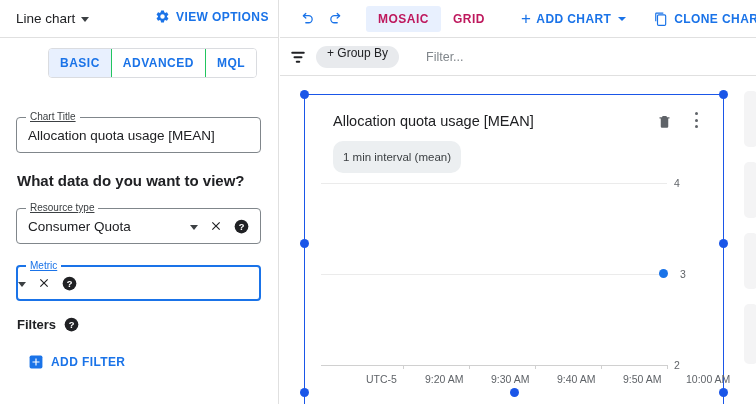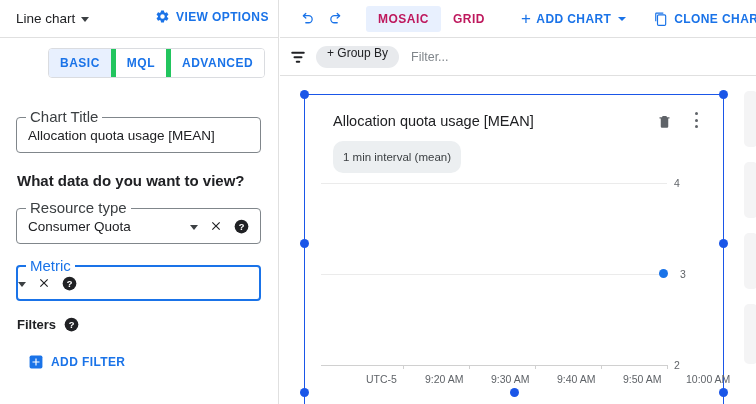--- a/index.html
+++ b/index.html
@@ -44,37 +44,38 @@
   
   #tabs-row { position:absolute; left:0; top:48px; width:279px; height:34px; }
   #tabs {
     position:absolute; left:48px; top:0;
     display:flex; border:1px solid #dadce0; border-radius:4px; overflow:hidden; height:30px;
   }
   .tab {
     display:flex; align-items:center; justify-content:center;
     padding:0 11px; font-size:12px; font-weight:700; letter-spacing:.5px;
     color:#1a73e8; background:#fff; cursor:pointer; height:100%;
-    border-right:5px solid #22c55e;
+    border-right:1px solid #22c55e;
   }
   .tab:last-child { border-right:none; }
   .tab.active { background:#e8f0fe; }
 
   
   .field {
     position:absolute;
     border:1px solid #80868b; border-radius:4px;
     height:36px; background:#fff;
     display:flex; align-items:center;
   }
   .field.focused { border:2px solid #1a73e8; }
   .field .legend {
     position:absolute; top:-7px; left:9px; padding:0 4px;
-    background:#fff; font-size:15px; color:#3c4043; line-height:11px;
+    background:#fff; font-size:10px; color:#3c4043; line-height:11px;
     white-space:nowrap;
+    text-decoration:underline;
   }
   .field.focused .legend { color:#1a73e8; left:8px; }
   .field .value {
     font-size:13.5px; color:#202124; padding-left:11px; flex:1;
     white-space:nowrap; overflow:hidden; text-overflow:ellipsis;
   }
   .field .trailing { display:flex; align-items:center; gap:11px; padding-right:11px; }
   .xicon { width:14px; height:14px; display:block; }
   .qicon { width:15px; height:15px; display:block; }
 
@@ -135,21 +136,21 @@
     position:absolute; left:0; top:38px; width:476px; height:38px;
     border-bottom:1px solid #e0e0e0; display:flex; align-items:center;
   }
   #filter-list-icon { margin-left:9px; width:18px;height:18px; display:block; cursor:pointer; }
   #group-by-chip {
     margin-left:9px; height:22px; padding:0 11px; border-radius:11px;
     background:#e8eaed; color:#202124; font-size:12px;
     display:flex;align-items:flex-start; gap:3px; cursor:pointer; white-space:nowrap;
   }
   #filter-input {
-    margin-left:10px; border:none; outline:none; font-size:12.5px;
+    margin-left:25px; border:none; outline:none; font-size:12.5px;
     color:#5f6368; background:transparent; font-family:inherit; width:120px;
   }
   #filter-input::placeholder { color:#80868b; }
 
   
   #canvas { position:absolute; left:0; top:77px; width:476px; height:327px; background:#fff; }
 
   
   #chart-card {
     position:absolute; left:24px; top:17px; width:420px; height:315px;
@@ -214,22 +215,22 @@
         <svg class="gear" viewBox="0 0 24 24">
           <path d="M19.14 12.94a7.07 7.07 0 000-1.88l2.03-1.58a.5.5 0 00.12-.64l-1.92-3.32a.5.5 0 00-.6-.22l-2.39.96a7.2 7.2 0 00-1.63-.94l-.36-2.54a.5.5 0 00-.5-.42h-3.84a.5.5 0 00-.5.42l-.36 2.54c-.59.24-1.13.56-1.63.94l-2.39-.96a.5.5 0 00-.6.22L2.65 8.84a.5.5 0 00.12.64l2.03 1.58a7.07 7.07 0 000 1.88l-2.03 1.58a.5.5 0 00-.12.64l1.92 3.32c.12.22.38.3.6.22l2.39-.96c.5.38 1.04.7 1.63.94l.36 2.54c.04.24.25.42.5.42h3.84c.25 0 .46-.18.5-.42l.36-2.54c.59-.24 1.13-.56 1.63-.94l2.39.96c.22.08.48 0 .6-.22l1.92-3.32a.5.5 0 00-.12-.64l-2.03-1.58zM12 15.6A3.6 3.6 0 1112 8.4a3.6 3.6 0 010 7.2z"></path>
         </svg>
         <span>VIEW OPTIONS</span>
       </div>
     </div>
 
     <div id="tabs-row">
       <div id="tabs">
         <div class="tab active">BASIC</div>
+        <div class="tab">ADVANCED</div>
         <div class="tab">MQL</div>
-        <div class="tab">ADVANCED</div>
       </div>
     </div>
 
     <div class="field" id="chart-title-field">
       <span class="legend">Chart Title</span>
       <span class="value">Allocation quota usage [MEAN]</span>
     </div>
 
     <div id="data-question">What data do you want to view?</div>
 

